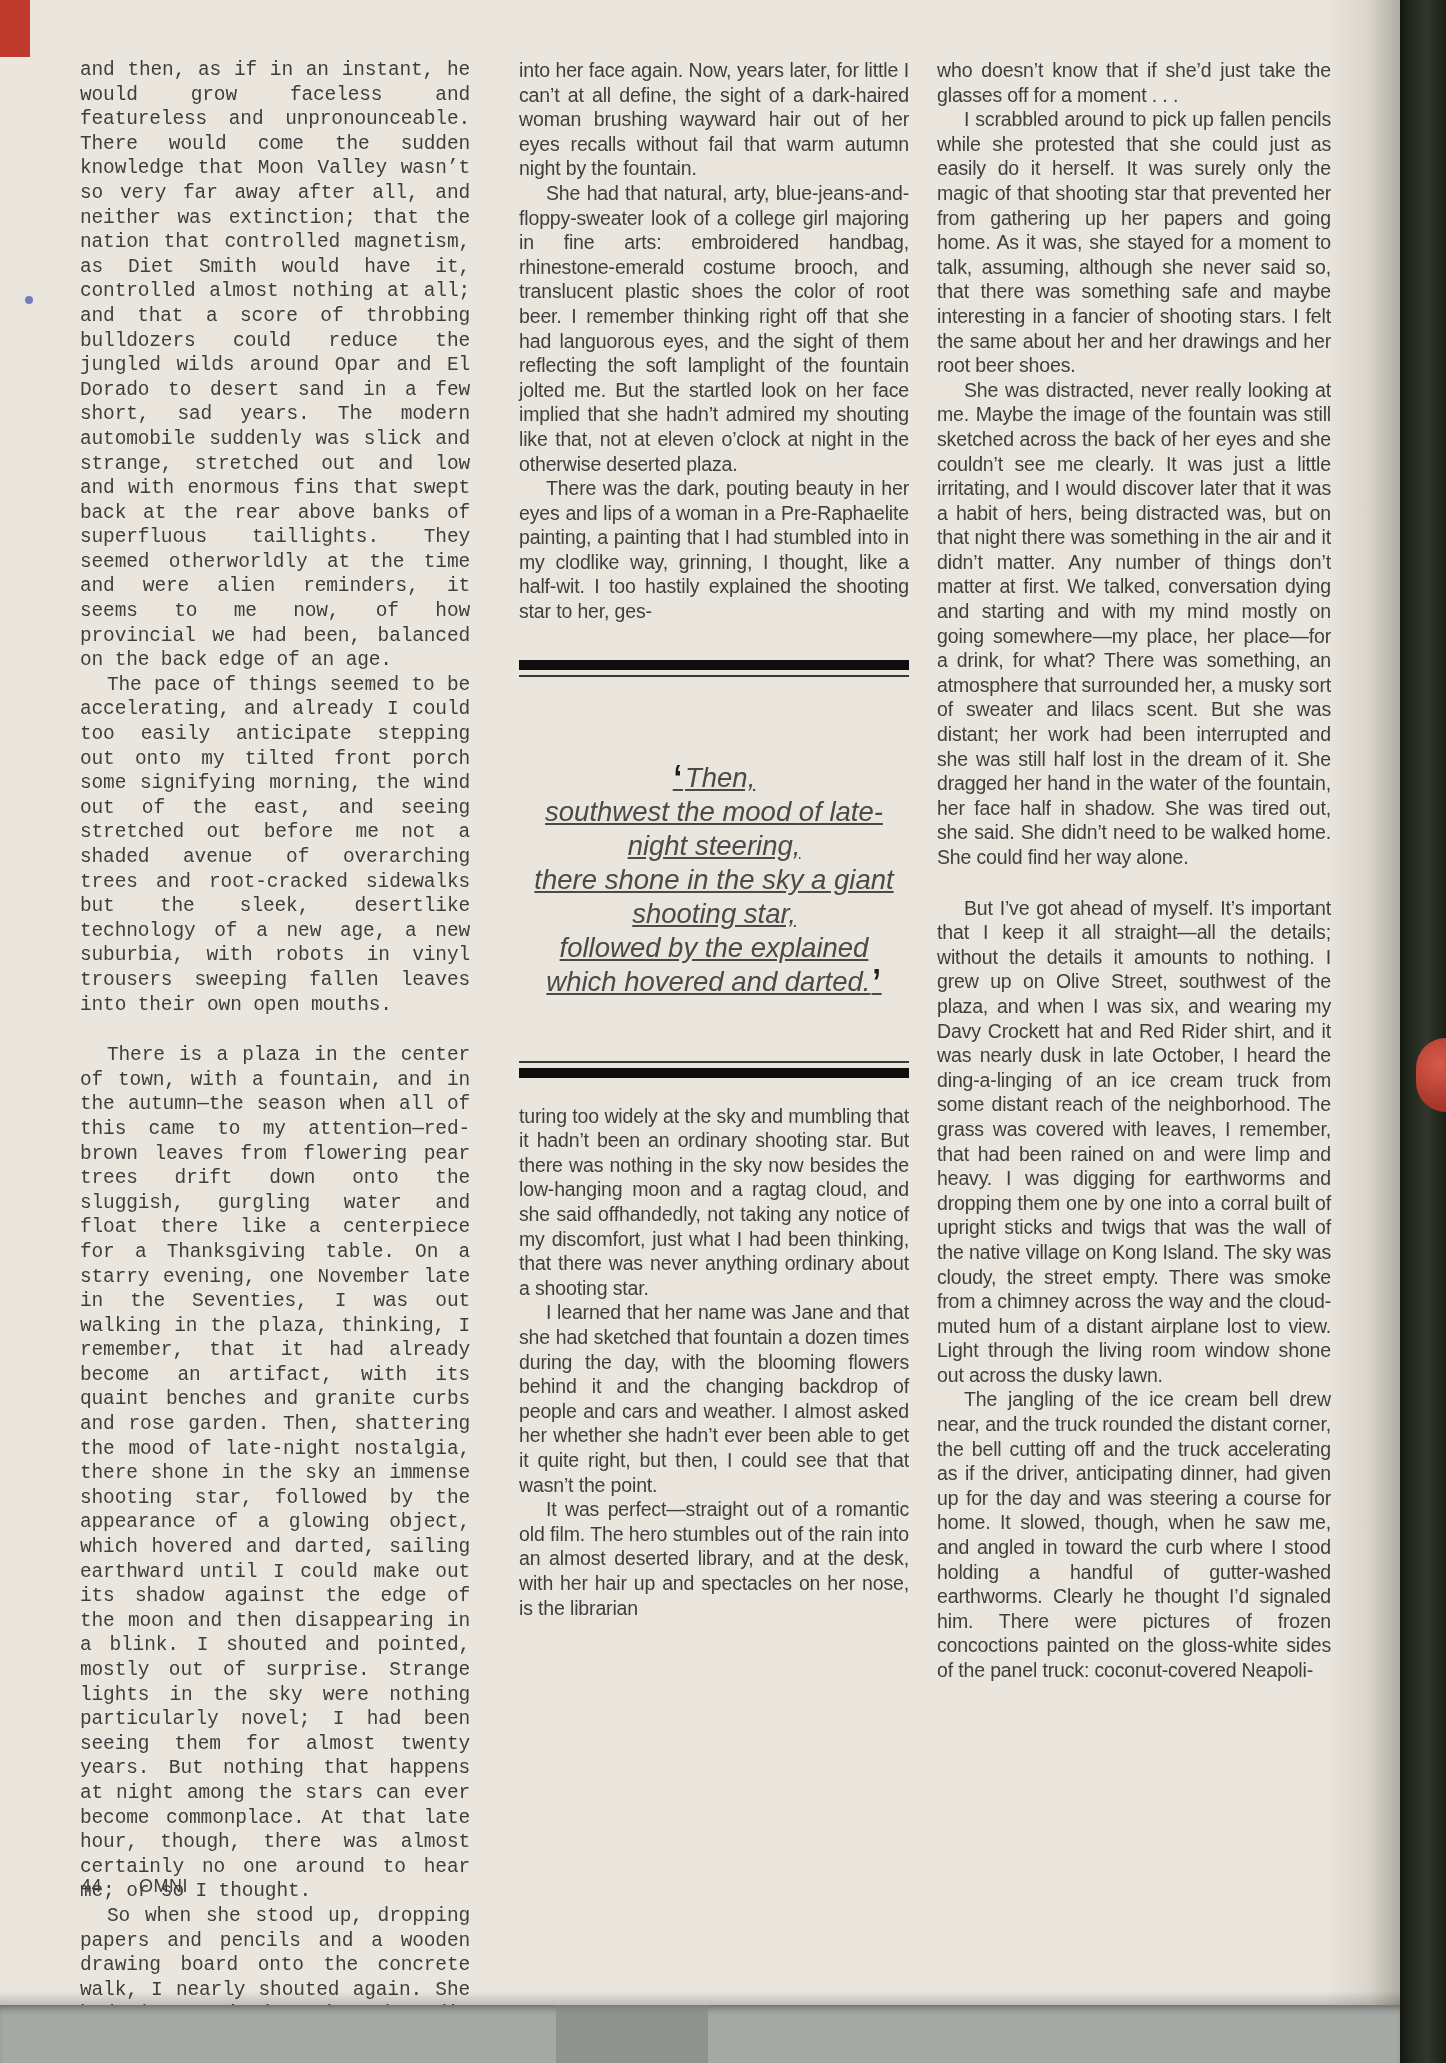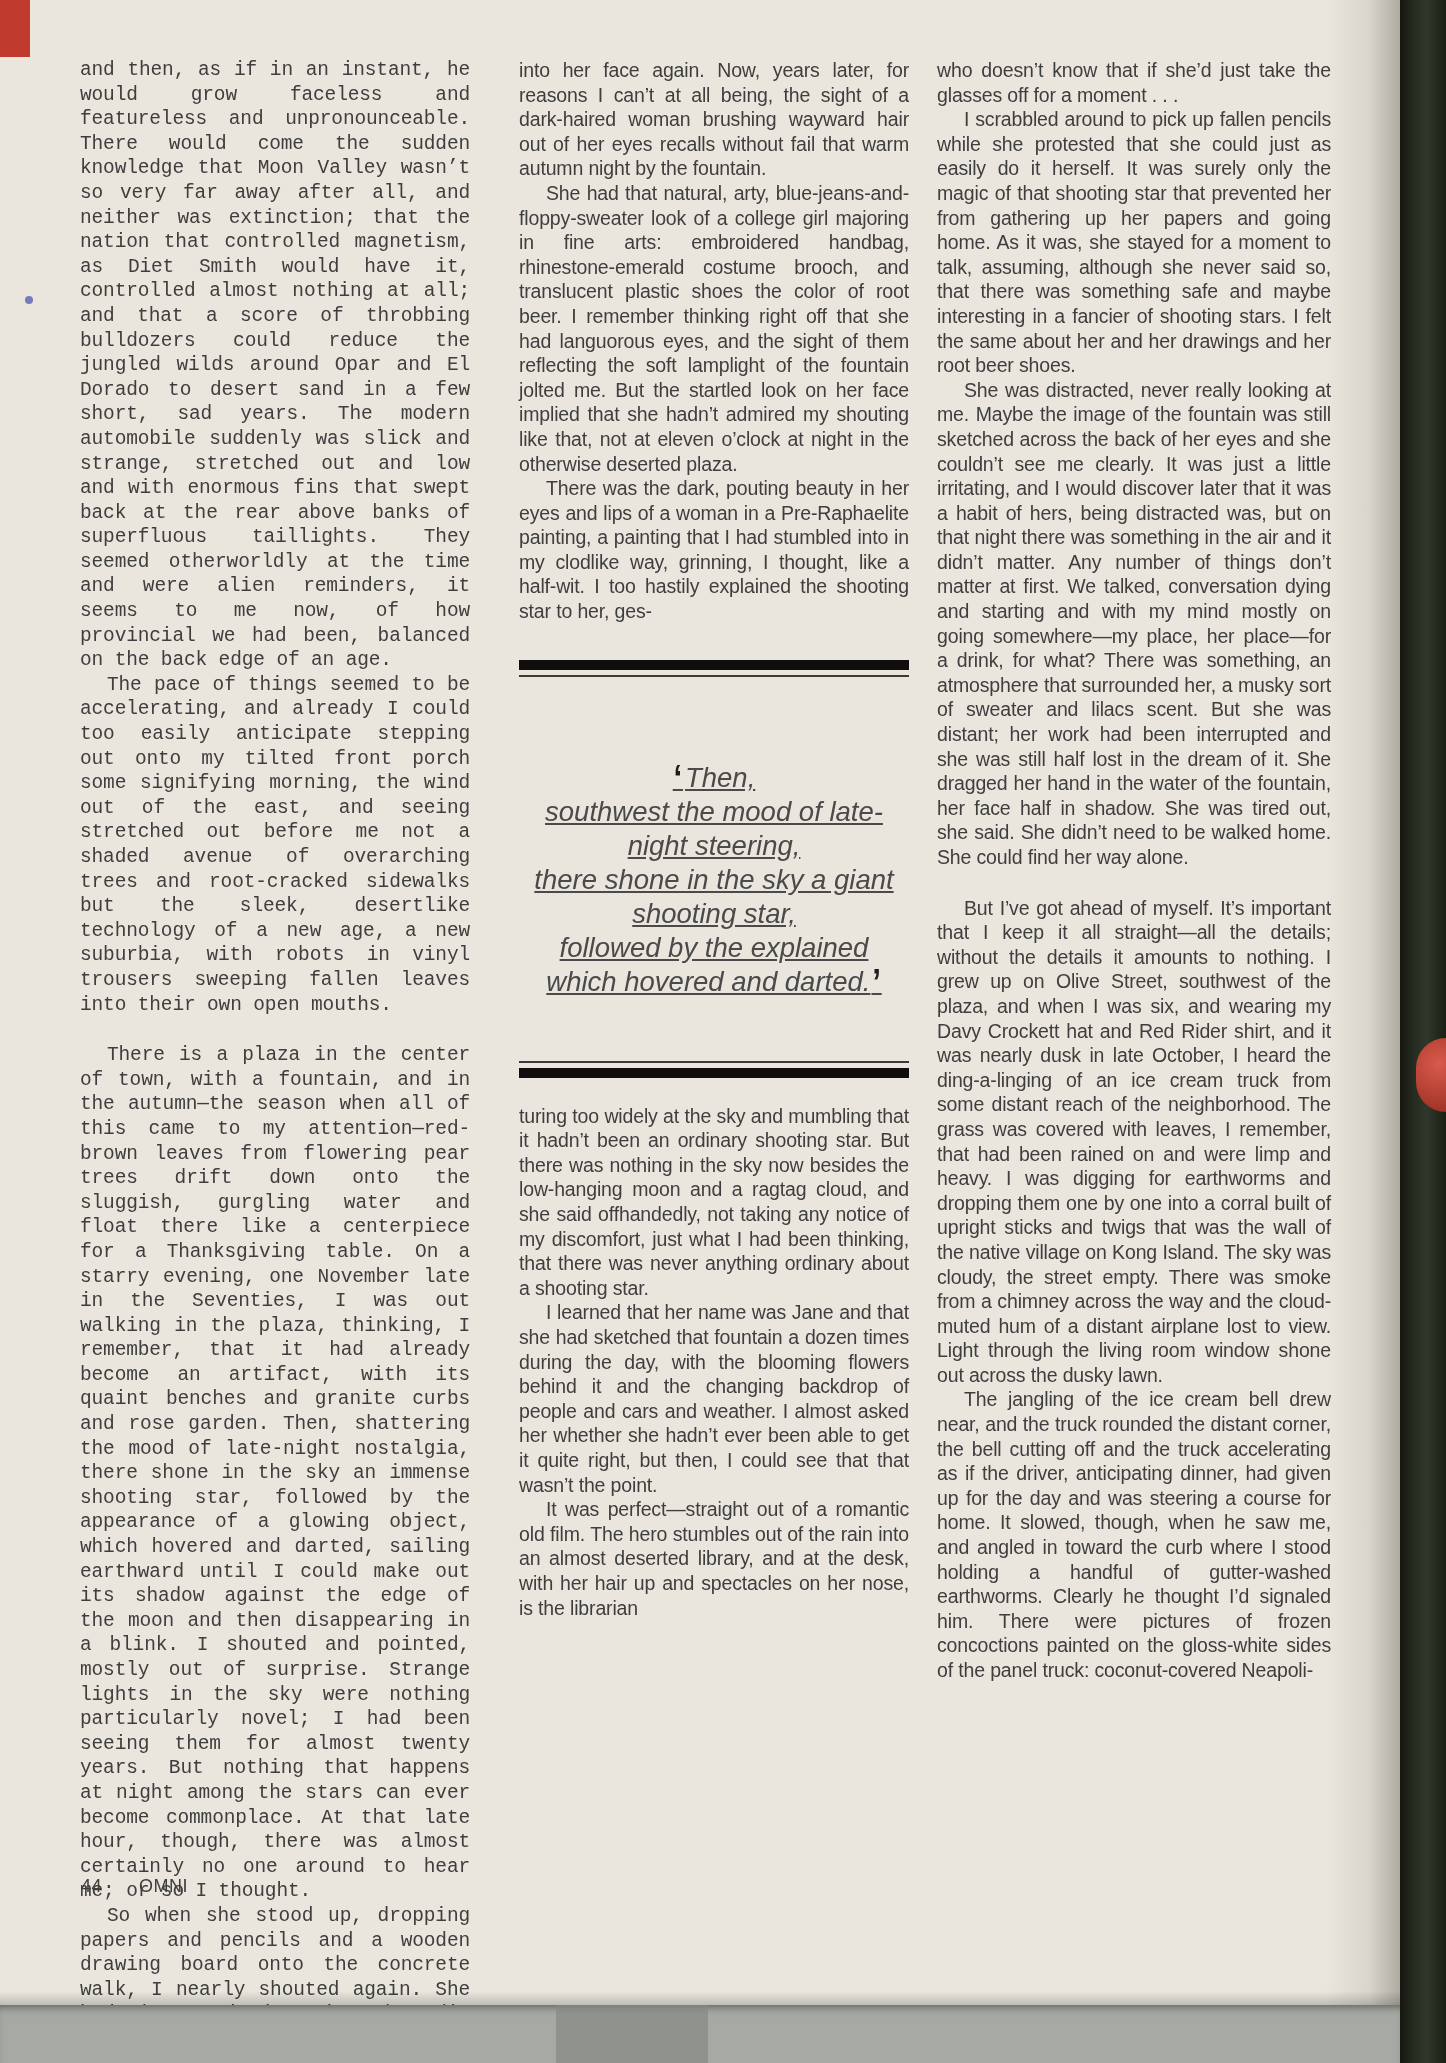--- a/index.html
+++ b/index.html
@@ -80,21 +80,21 @@
   <div class="blue-speck"></div>
 
   <div class="col col-1">
     <p>and then, as if in an instant, he would grow faceless and featureless and unpronounceable. There would come the sudden knowledge that Moon Valley wasn’t so very far away after all, and neither was extinction; that the nation that controlled magnetism, as Diet Smith would have it, controlled almost nothing at all; and that a score of throbbing bulldozers could reduce the jungled wilds around Opar and El Dorado to desert sand in a few short, sad years. The modern automobile suddenly was slick and strange, stretched out and low and with enormous fins that swept back at the rear above banks of superfluous taillights. They seemed otherworldly at the time and were alien reminders, it seems to me now, of how provincial we had been, balanced on the back edge of an age.</p>
     <p class="ind">The pace of things seemed to be accelerating, and already I could too easily anticipate stepping out onto my tilted front porch some signifying morning, the wind out of the east, and seeing stretched out before me not a shaded avenue of overarching trees and root-cracked sidewalks but the sleek, desertlike technology of a new age, a new suburbia, with robots in vinyl trousers sweeping fallen leaves into their own open mouths.</p>
     <p class="ind sect">There is a plaza in the center of town, with a fountain, and in the autumn—the season when all of this came to my attention—red-brown leaves from flowering pear trees drift down onto the sluggish, gurgling water and float there like a centerpiece for a Thanksgiving table. On a starry evening, one November late in the Seventies, I was out walking in the plaza, thinking, I remember, that it had already become an artifact, with its quaint benches and granite curbs and rose garden. Then, shattering the mood of late-night nostalgia, there shone in the sky an immense shooting star, followed by the appearance of a glowing object, which hovered and darted, sailing earthward until I could make out its shadow against the edge of the moon and then disappearing in a blink. I shouted and pointed, mostly out of surprise. Strange lights in the sky were nothing particularly novel; I had been seeing them for almost twenty years. But nothing that happens at night among the stars can ever become commonplace. At that late hour, though, there was almost certainly no one around to hear me; or so I thought.</p>
     <p class="ind">So when she stood up, dropping papers and pencils and a wooden drawing board onto the concrete walk, I nearly shouted again. She had been sitting in the dim lamplight, hidden to me beyond the fountain. Dark hair fell across her shoulders in a rush of curl and hid her right eye, and with a practiced sweep of her hand she pulled it back in a shock and tucked it behind her ear, where it stayed obediently for about three quarters of a second and then fell seductively</p>
   </div>
 
   <div class="col col-2">
-    <p>into her face again. Now, years later, for reasons I can’t at all being, the sight of a dark-haired woman brushing wayward hair out of her eyes recalls without fail that warm autumn night by the fountain.</p>
+    <p>into her face again. Now, years later, for little I can’t at all define, the sight of a dark-haired woman brushing wayward hair out of her eyes recalls without fail that warm autumn night by the fountain.</p>
     <p class="ind">She had that natural, arty, blue-jeans-and-floppy-sweater look of a college girl majoring in fine arts: embroidered handbag, rhinestone-emerald costume brooch, and translucent plastic shoes the color of root beer. I remember thinking right off that she had languorous eyes, and the sight of them reflecting the soft lamplight of the fountain jolted me. But the startled look on her face implied that she hadn’t admired my shouting like that, not at eleven o’clock at night in the otherwise deserted plaza.</p>
     <p class="ind">There was the dark, pouting beauty in her eyes and lips of a woman in a Pre-Raphaelite painting, a painting that I had stumbled into in my clodlike way, grinning, I thought, like a half-wit. I too hastily explained the shooting star to her, ges-</p>
 
     <div class="pullquote">
       <div class="pq-rule-top">
         <div class="bar"></div>
           <div class="line"></div>
       </div>
       <div class="pq-body">
         <div><span class="pq-mark open">‘</span><span>Then,</span></div>

